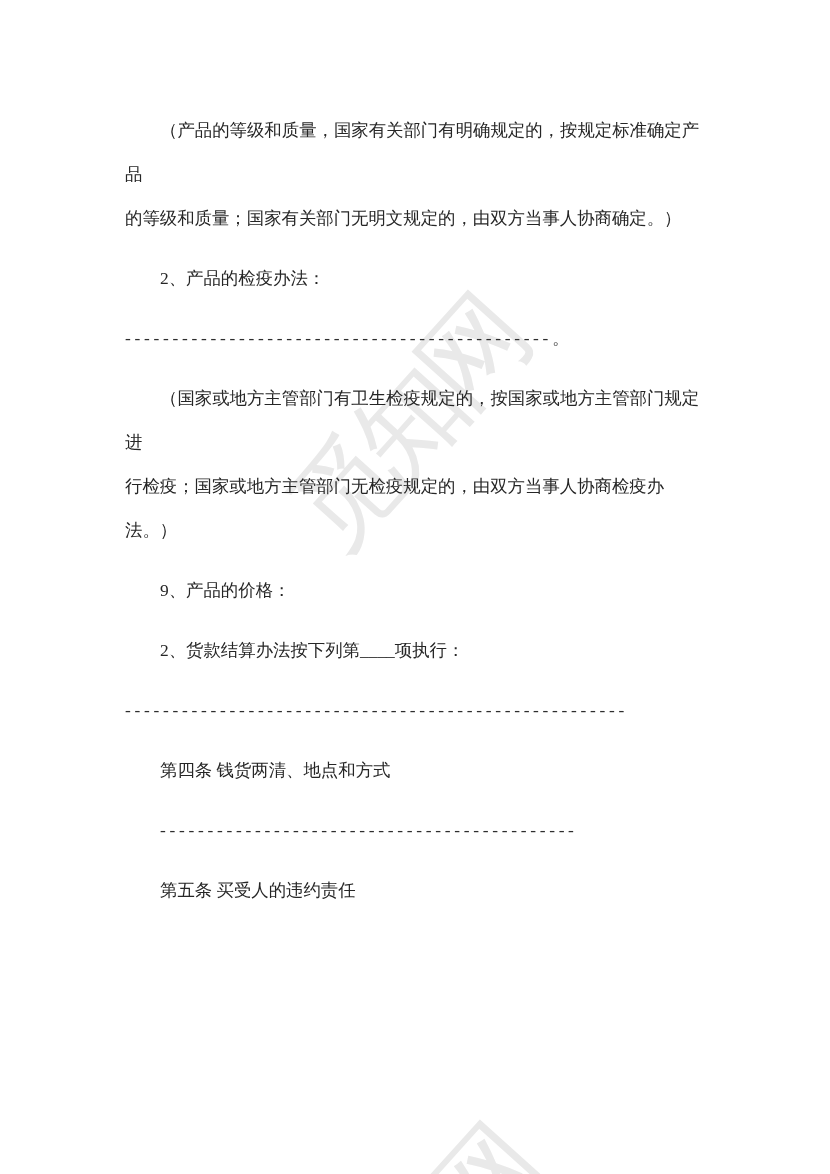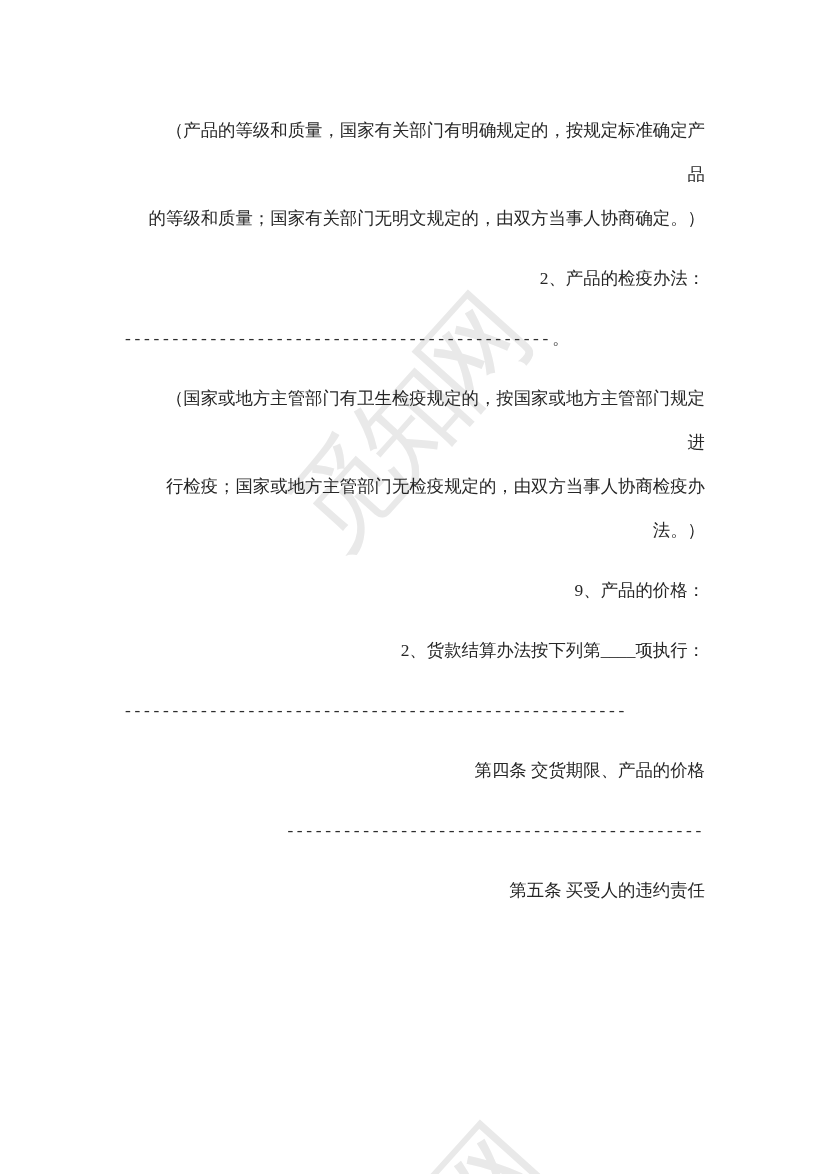--- a/index.html
+++ b/index.html
@@ -39,21 +39,21 @@
     width: 580px;
     z-index: 1;
     font-size: 17.4px;
     line-height: 44px;
     color: #262626;
   }
   .content p {
     margin: 0 0 16px 0;
     white-space: pre-line;
   }
-  .content p.indent { text-indent: 35px; text-align: right; }
+  .content p.indent { text-indent: 35px; }
   .content p.dashline {
     letter-spacing: 3.7px;
     color: #2e2e2e;
   }
 </style>
 </head>
 <body>
 
 <div class="page">
 
@@ -64,18 +64,18 @@
   <div class="content">
     <p class="indent">（产品的等级和质量，国家有关部门有明确规定的，按规定标准确定产品
 的等级和质量；国家有关部门无明文规定的，由双方当事人协商确定。）</p>
     <p class="indent">2、产品的检疫办法：</p>
     <p class="dashline">---------------------------------------------。</p>
     <p class="indent">（国家或地方主管部门有卫生检疫规定的，按国家或地方主管部门规定进
 行检疫；国家或地方主管部门无检疫规定的，由双方当事人协商检疫办法。）</p>
     <p class="indent">9、产品的价格：</p>
     <p class="indent">2、货款结算办法按下列第____项执行：</p>
     <p class="dashline">-----------------------------------------------------</p>
-    <p class="indent">第四条 交货期限、产品的价格</p>
+    <p class="indent">第四条 钱货两清、地点和方式</p>
     <p class="dashline indent">--------------------------------------------</p>
     <p class="indent">第五条 买受人的违约责任</p>
   </div>
 
 </div>
 
 </body></html>

